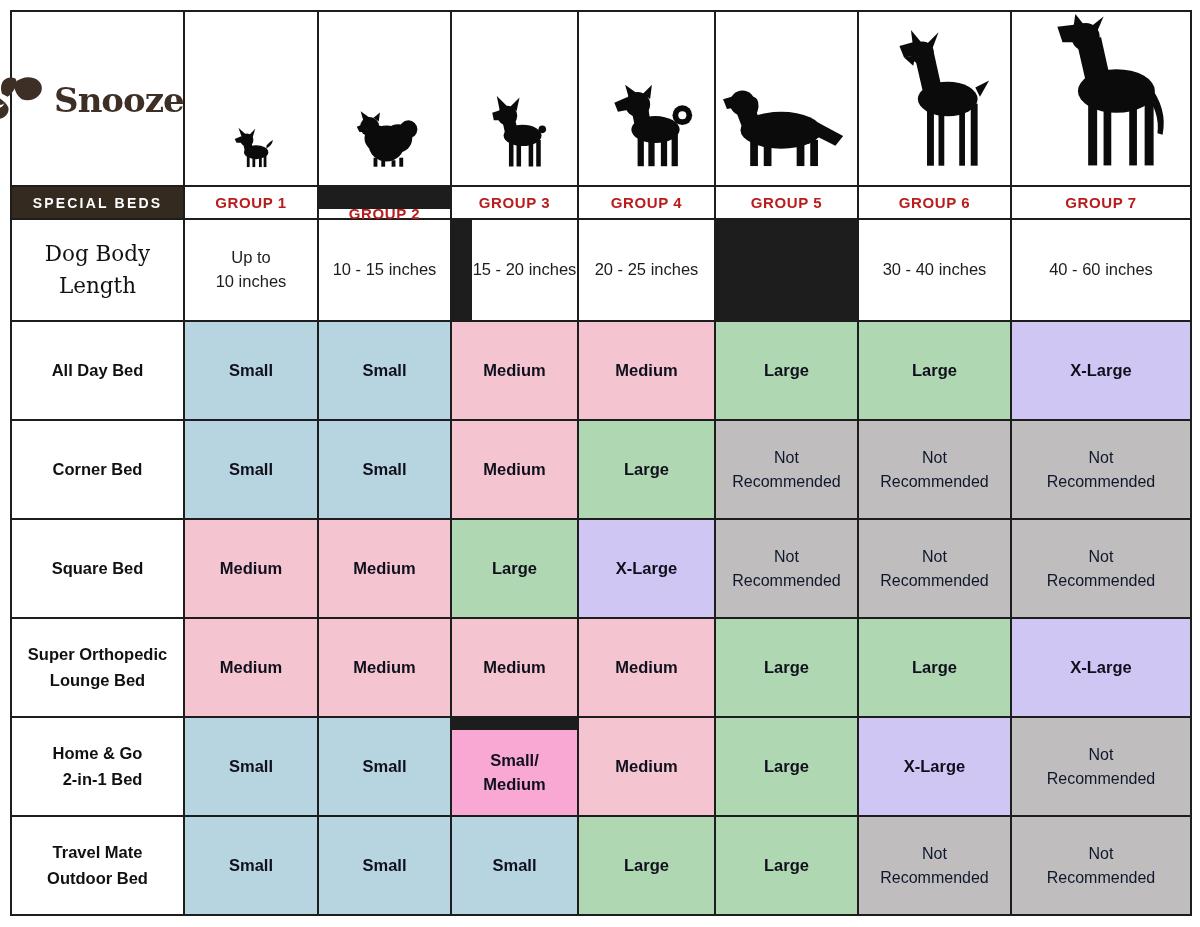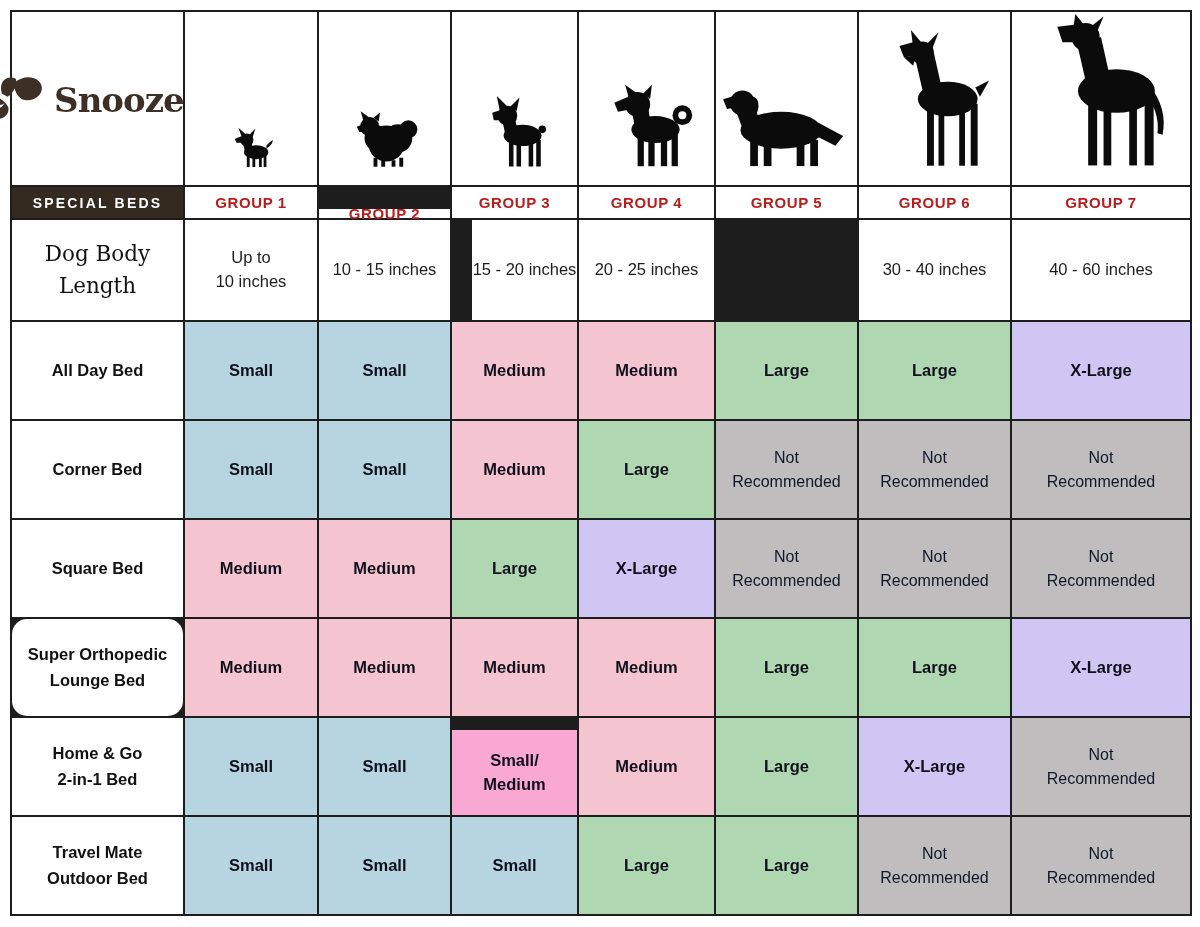--- a/index.html
+++ b/index.html
@@ -204,30 +204,30 @@
     <div class="cell size-cell" style="grid-area: 6 / 2; background: rgb(244, 196, 208);">Medium</div>
     <div class="cell size-cell" style="grid-area: 6 / 3; background: rgb(244, 196, 208);">Medium</div>
     <div class="cell size-cell" style="grid-area: 6 / 4; background: rgb(175, 215, 177);">Large</div>
     <div class="cell size-cell" style="grid-area: 6 / 5; background: rgb(208, 198, 244);">X-Large</div>
     <div class="cell size-cell notrec" style="grid-area: 6 / 6; background: rgb(191, 189, 190);">Not
 Recommended</div>
     <div class="cell size-cell notrec" style="grid-area: 6 / 7; background: rgb(191, 189, 190);">Not
 Recommended</div>
     <div class="cell size-cell notrec" style="grid-area: 6 / 8; background: rgb(191, 189, 190);">Not
 Recommended</div>
-    <div class="cell bed-name" style="grid-area: 7 / 1; border-radius: 15px;">Super Orthopedic
+    <div class="cell bed-name" style="grid-area: 7 / 1;">Super Orthopedic
 Lounge Bed</div>
     <div class="cell size-cell" style="grid-area: 7 / 2; background: rgb(244, 196, 208);">Medium</div>
     <div class="cell size-cell" style="grid-area: 7 / 3; background: rgb(244, 196, 208);">Medium</div>
     <div class="cell size-cell" style="grid-area: 7 / 4; background: rgb(244, 196, 208);">Medium</div>
     <div class="cell size-cell" style="grid-area: 7 / 5; background: rgb(244, 196, 208);">Medium</div>
     <div class="cell size-cell" style="grid-area: 7 / 6; background: rgb(175, 215, 177);">Large</div>
     <div class="cell size-cell" style="grid-area: 7 / 7; background: rgb(175, 215, 177);">Large</div>
     <div class="cell size-cell" style="grid-area: 7 / 8; background: rgb(208, 198, 244);">X-Large</div>
-    <div class="cell bed-name" style="grid-area: 8 / 1;">Home &amp; Go
+    <div class="cell bed-name" style="grid-area: 8 / 1; text-align: right;">Home &amp; Go
 2-in-1 Bed</div>
     <div class="cell size-cell" style="grid-area: 8 / 2; background: rgb(183, 213, 224);">Small</div>
     <div class="cell size-cell" style="grid-area: 8 / 3; background: rgb(183, 213, 224);">Small</div>
     <div class="cell size-cell" style="grid-area: 8 / 4; background: #f9a8d4; margin-top: 12px;">Small/
 Medium</div>
     <div class="cell size-cell" style="grid-area: 8 / 5; background: rgb(244, 196, 208);">Medium</div>
     <div class="cell size-cell" style="grid-area: 8 / 6; background: rgb(175, 215, 177);">Large</div>
     <div class="cell size-cell" style="grid-area: 8 / 7; background: rgb(208, 198, 244);">X-Large</div>
     <div class="cell size-cell notrec" style="grid-area: 8 / 8; background: rgb(191, 189, 190);">Not
 Recommended</div>

